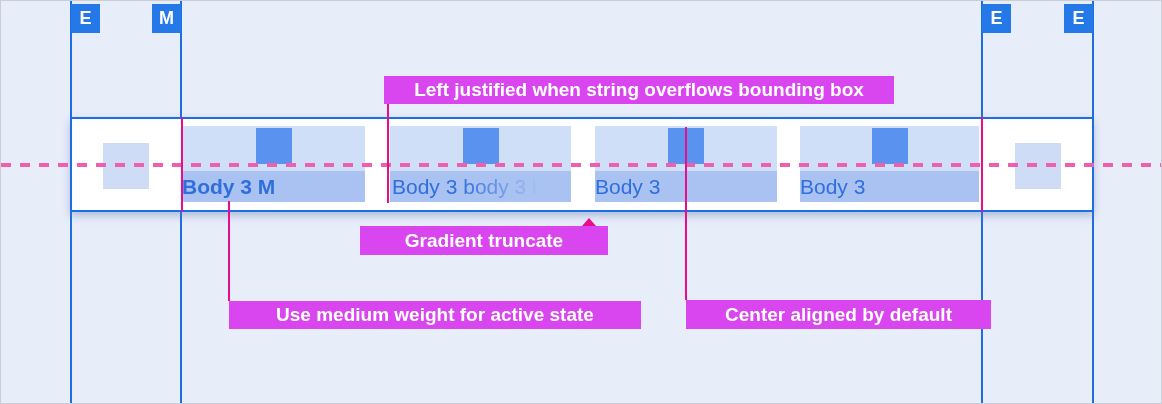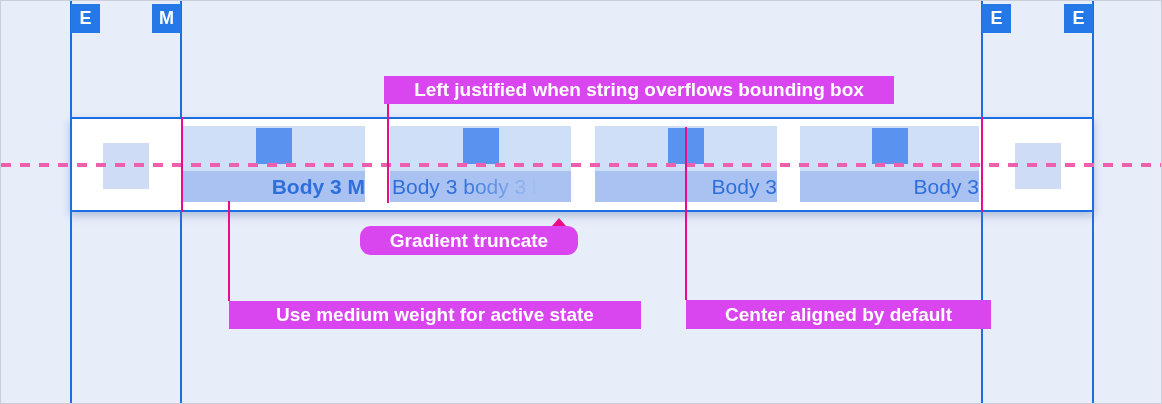--- a/index.html
+++ b/index.html
@@ -28,21 +28,21 @@
   .side-square{position:absolute; top:142px; width:46px; height:46px; background:#cfdcf6;}
   .sq-left{left:102px;} .sq-right{left:1014px;}
   
   .tab{position:absolute; top:125px; height:76px;}
   .tab-1{left:181px; width:183px;} .tab-2{left:389px; width:181px;}
   .tab-3{left:594px; width:182px;} .tab-4{left:799px; width:179px;}
   .tab-top{position:absolute; left:0; top:0; right:0; height:45px; background:#cfdff8;}
   .tab-icon{position:absolute; top:2px; left:50%; margin-left:-18px; width:36px; height:36px; background:#5a92ef;}
   .tab-label{
     position:absolute; left:0; right:0; top:45px; height:31px; background:#a9c2f2;
-    font-size:21px; line-height:31px; color:#2f6fdc; text-align:right;
+    font-size:21px; line-height:31px; color:#2f6fdc; text-align:left;
     white-space:nowrap; overflow:hidden;
   }
   .tab-1 .tab-label{font-weight:700;}
   .tab-2 .tab-label{text-align:left; padding-left:2px;}
   .fade-overlay{
     position:absolute; top:45px; right:0; width:112px; height:31px;
     background:linear-gradient(90deg, rgba(169,194,242,0) 0%, #a9c2f2 72%);
   }
   
   .dash-line{
@@ -55,21 +55,21 @@
   .al-medium-weight{left:227px; top:200px; height:100px;}
   .al-center-aligned{left:684px; top:126px; height:173px;}
   .al-margin-left{left:180px; top:116px; height:95px;}
   .al-margin-right{left:980px; top:116px; height:95px;}
   
   .ann-label{
     position:absolute; background:#d946ef; color:#fff;
     font-size:19px; font-weight:700; text-align:center; white-space:nowrap;
   }
   .lab-left-justified{left:383px; top:75px;  width:510px; height:28px; line-height:28px;}
-  .lab-gradient     {left:359px; top:225px; width:218px; height:29px; line-height:29px;border-radius:11px;}
+  .lab-gradient     {left:359px; top:225px; width:248px; height:29px; line-height:29px;}
   .lab-medium       {left:228px; top:300px; width:412px; height:28px; line-height:28px;}
   .lab-center       {left:685px; top:299px; width:305px; height:29px; line-height:29px;}
   .pointer-up{
     position:absolute; top:-8px; right:12px; width:0; height:0;
     border-left:7px solid transparent; border-right:7px solid transparent;
     border-bottom:8px solid #ea0d8b;
   }
 </style>
 </head>
 <body>

